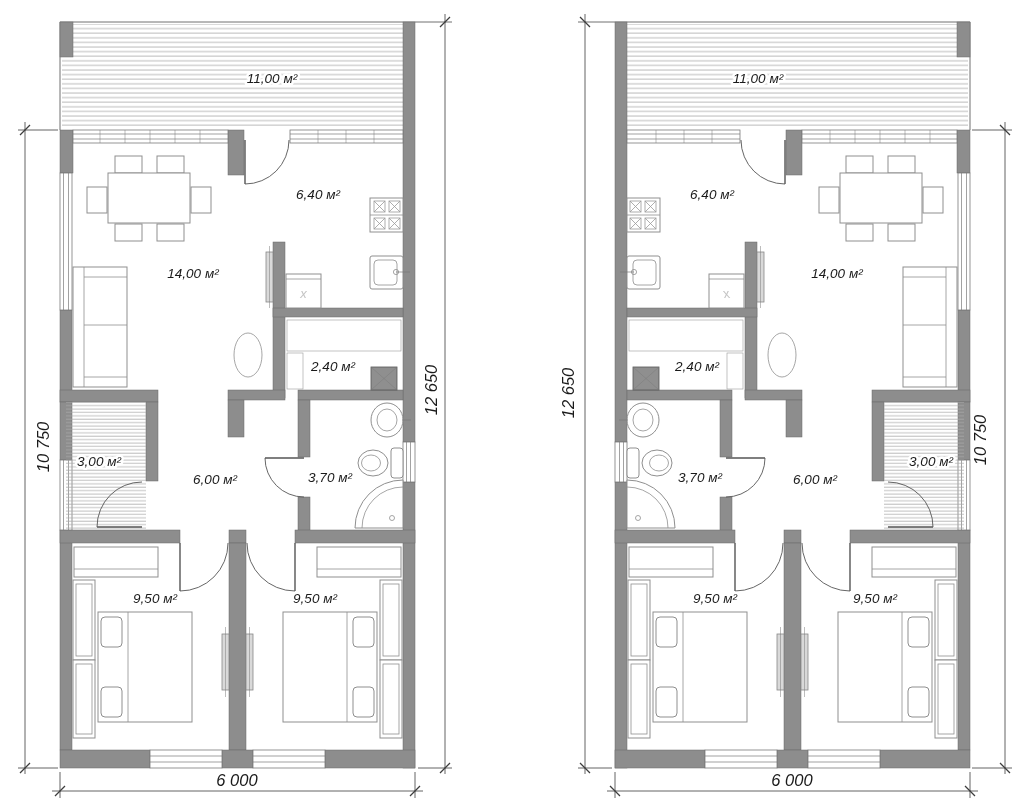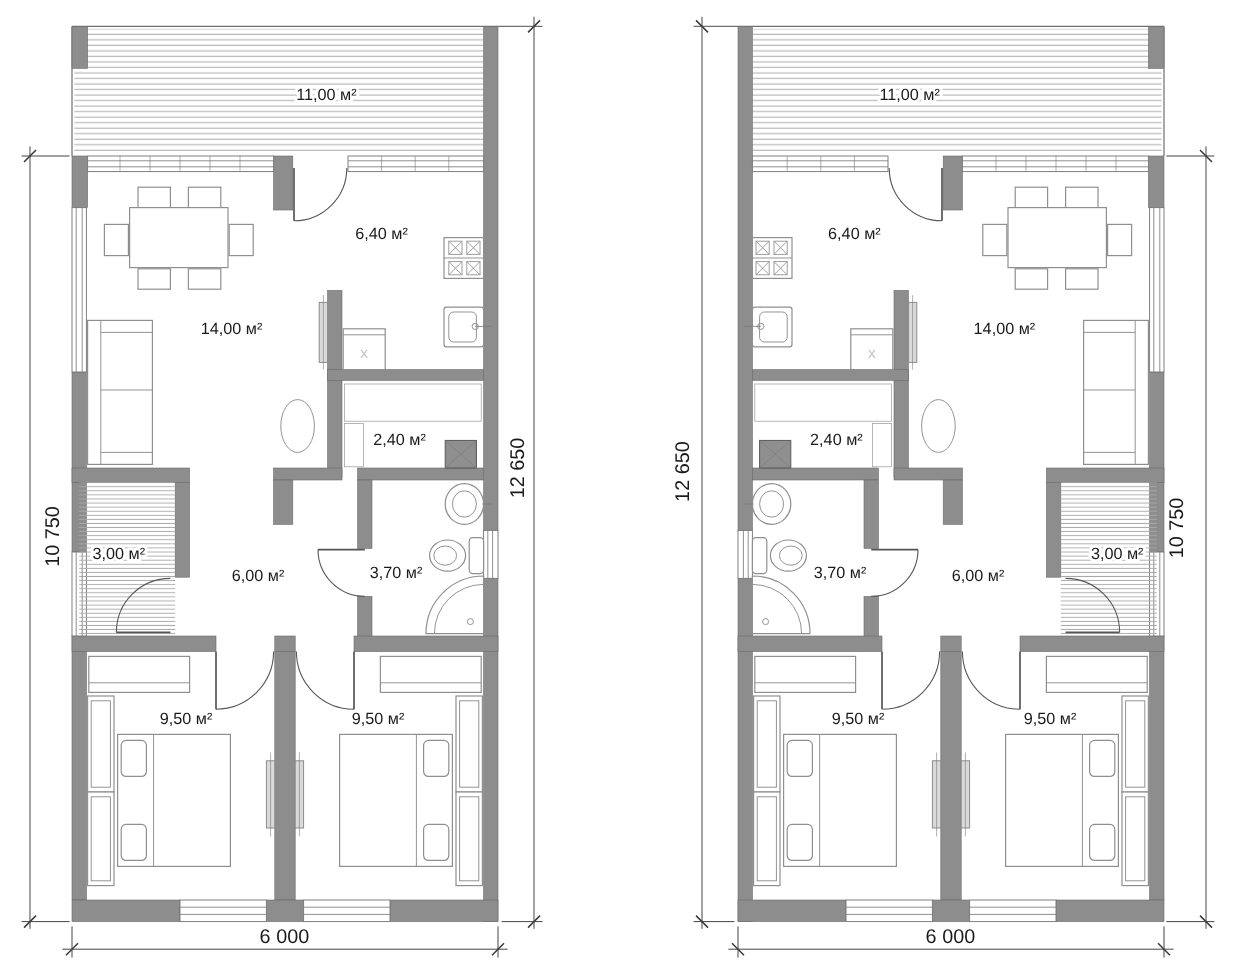--- a/index.html
+++ b/index.html
@@ -1,16 +1,16 @@
 <!DOCTYPE html>
 <html><head>
 <meta charset="utf-8">
 <style>
   html,body{margin:0;padding:0;background:#ffffff;}
-  #stage{position:relative;width:1030px;height:809px;background:#fff;overflow:hidden;}
+  #stage{position:relative;width:1030px;height:809px;background:#fff;overflow:hidden;font-style:italic;}
   svg{display:block;}
   .wall{fill:#8d8d8d;stroke:#6a6a6a;stroke-width:.5;}
   .tl{stroke:#707070;stroke-width:1;fill:none;}
   .win{fill:#ffffff;stroke:#7a7a7a;stroke-width:.8;}
   .wl{stroke:#7a7a7a;stroke-width:.7;fill:none;}
   .wm{stroke:#7a7a7a;stroke-width:.5;fill:none;}
   .furn{fill:#ffffff;stroke:#8f8f8f;stroke-width:1;}
   .furn2{fill:none;stroke:#8f8f8f;stroke-width:.8;}
   .hatchout{fill:none;stroke:#9a9a9a;stroke-width:.6;}
   .arc{fill:none;stroke:#555;stroke-width:.9;}

